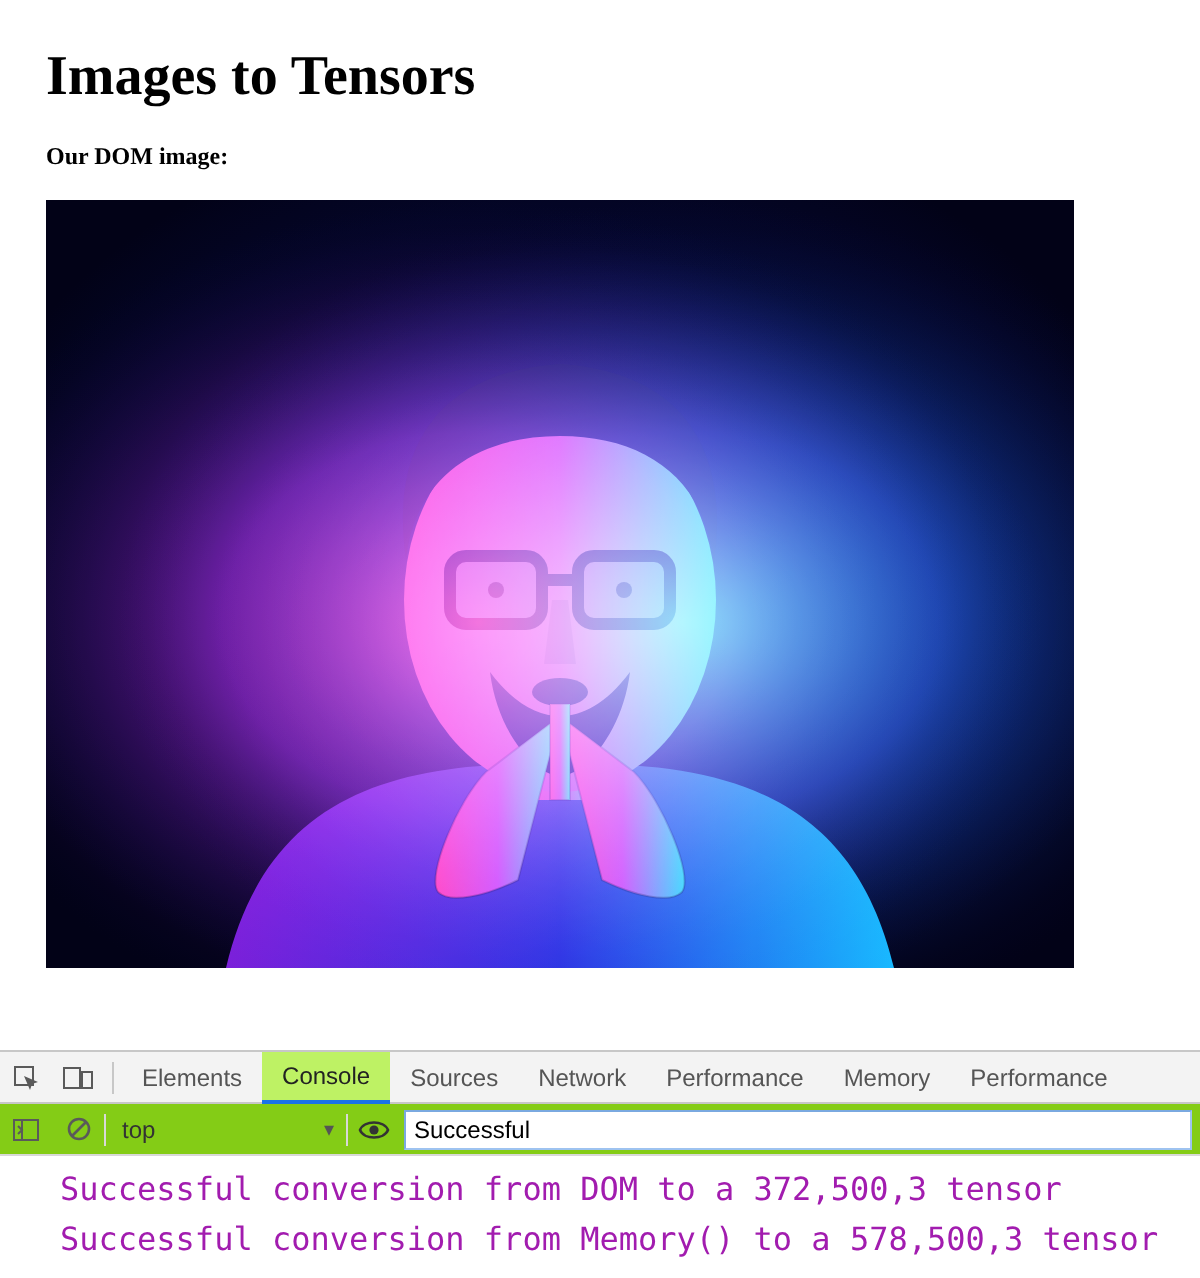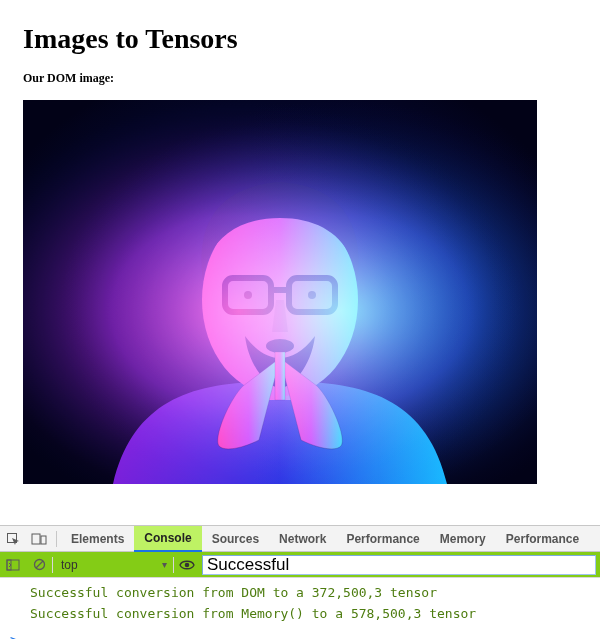--- a/index.html
+++ b/index.html
@@ -7,29 +7,29 @@
   .page { padding: 23px; }
   h1 { font-size: 28px; font-weight: bold; margin-bottom: 16px; }
   h3 { font-size: 12px; font-weight: bold; margin-bottom: 14px; }
   .hero-img { width: 514px; height: 384px; background: #04052a; position: relative; overflow: hidden; margin-bottom: 18px; }
   .hero-img svg { width: 100%; height: 100%; display: block; }
 
   .devtools { font-family: "Segoe UI", Arial, sans-serif; font-size: 12px; color: #333; border-top: 1px solid #c7c7c7; background: #f3f3f3; }
   .dt-tabs { display: flex; align-items: center; border-bottom: 1px solid #c7c7c7; height: 26px; }
   .dt-ico { width: 26px; display: flex; align-items: center; justify-content: center; color: #5a5a5a; }
   .dt-sep { width: 1px; height: 16px; background: #c7c7c7; margin: 0 4px; }
-  .dt-tab { padding: 0 10px; height: 26px; display: flex; align-items: center; color: #555; cursor: default; font-weight: bold; }
+  .dt-tab { padding: 0 10px; height: 26px; display: flex; align-items: center; color: #555; cursor: default; }
   .dt-tab.active { color: #222; border-bottom: 2px solid #1a73e8; background: #bef264; }
   .dt-toolbar { display: flex; align-items: center; height: 26px; background: #84cc16; border-bottom: 1px solid #d8d8d8; }
   .dt-tb-ico { width: 26px; display: flex; align-items: center; justify-content: center; color: #5a5a5a; }
   .dt-sep2 { width: 1px; height: 16px; background: #d8d8d8; }
   .ctx { padding: 0 6px 0 8px; color: #333; }
   .ctx-sel { display: flex; align-items: center; width: 120px; justify-content: space-between; padding-right: 6px; }
-  .filter-input { flex: 1; height: 20px; border: 1px solid #9ec3f0; border-top-color:#7aa9e0; border-left-color:#7aa9e0; font-family: inherit; font-size: 17px; padding: 1px 4px; margin: 0 4px 0 2px; background:#fff; outline:none; }
-  .dt-log { background: #fff; padding: 4px 0 6px 0; font-family: Consolas, Menlo, monospace; font-size: 13px; color: #4d7c0f; }
+  .filter-input { flex: 1; height: 20px; border: 1px solid #9ec3f0; border-top-color:#7aa9e0; border-left-color:#7aa9e0; font-family: inherit; font-size: 12px; padding: 1px 4px; margin: 0 4px 0 2px; background:#fff; outline:none; }
+  .dt-log { background: #fff; padding: 4px 0 6px 0; font-family: Consolas, Menlo, monospace; font-size: 16px; color: #a21caf; }
   .dt-log .line { padding: 3px 0 3px 30px; }
   .prompt { color: #1a73e8; padding: 2px 0 4px 10px; font-family: Consolas, Menlo, monospace; font-size: 13px; background:#fff; }
   svg { display: block; }
 </style>
 </head>
 <body>
 
 <div class="page">
   <h1>Images to Tensors</h1>
   <h3>Our DOM image:</h3>

